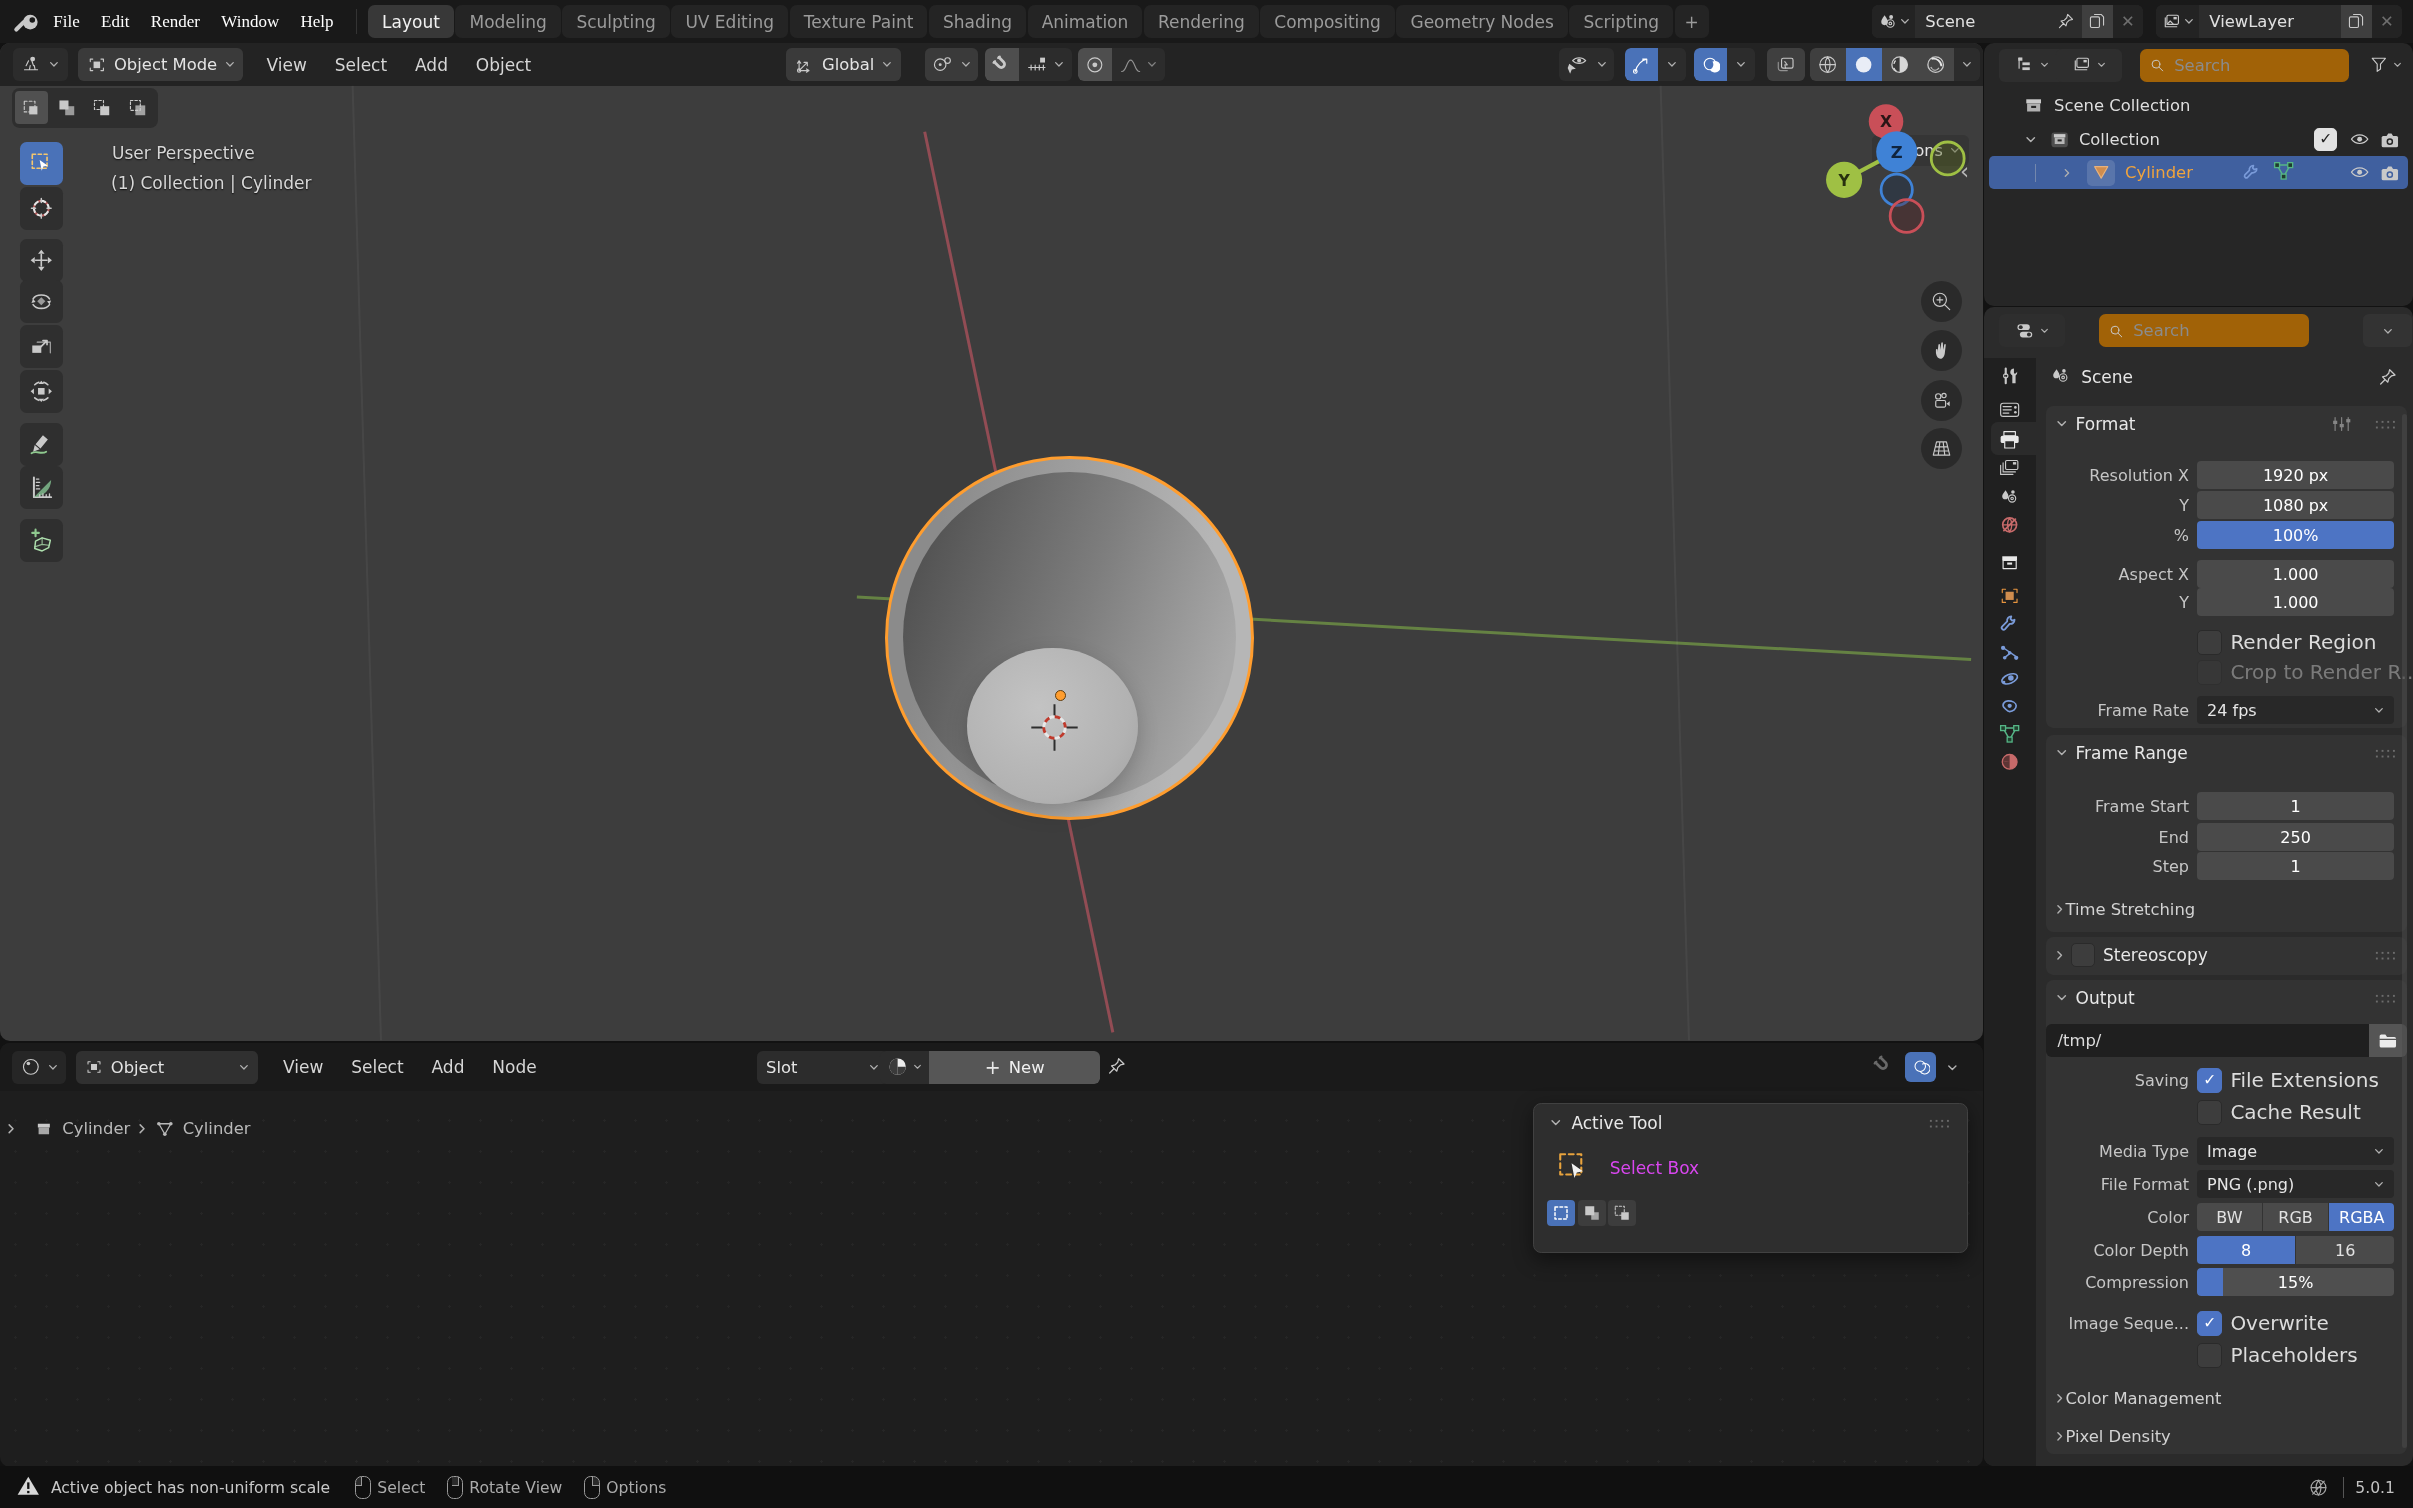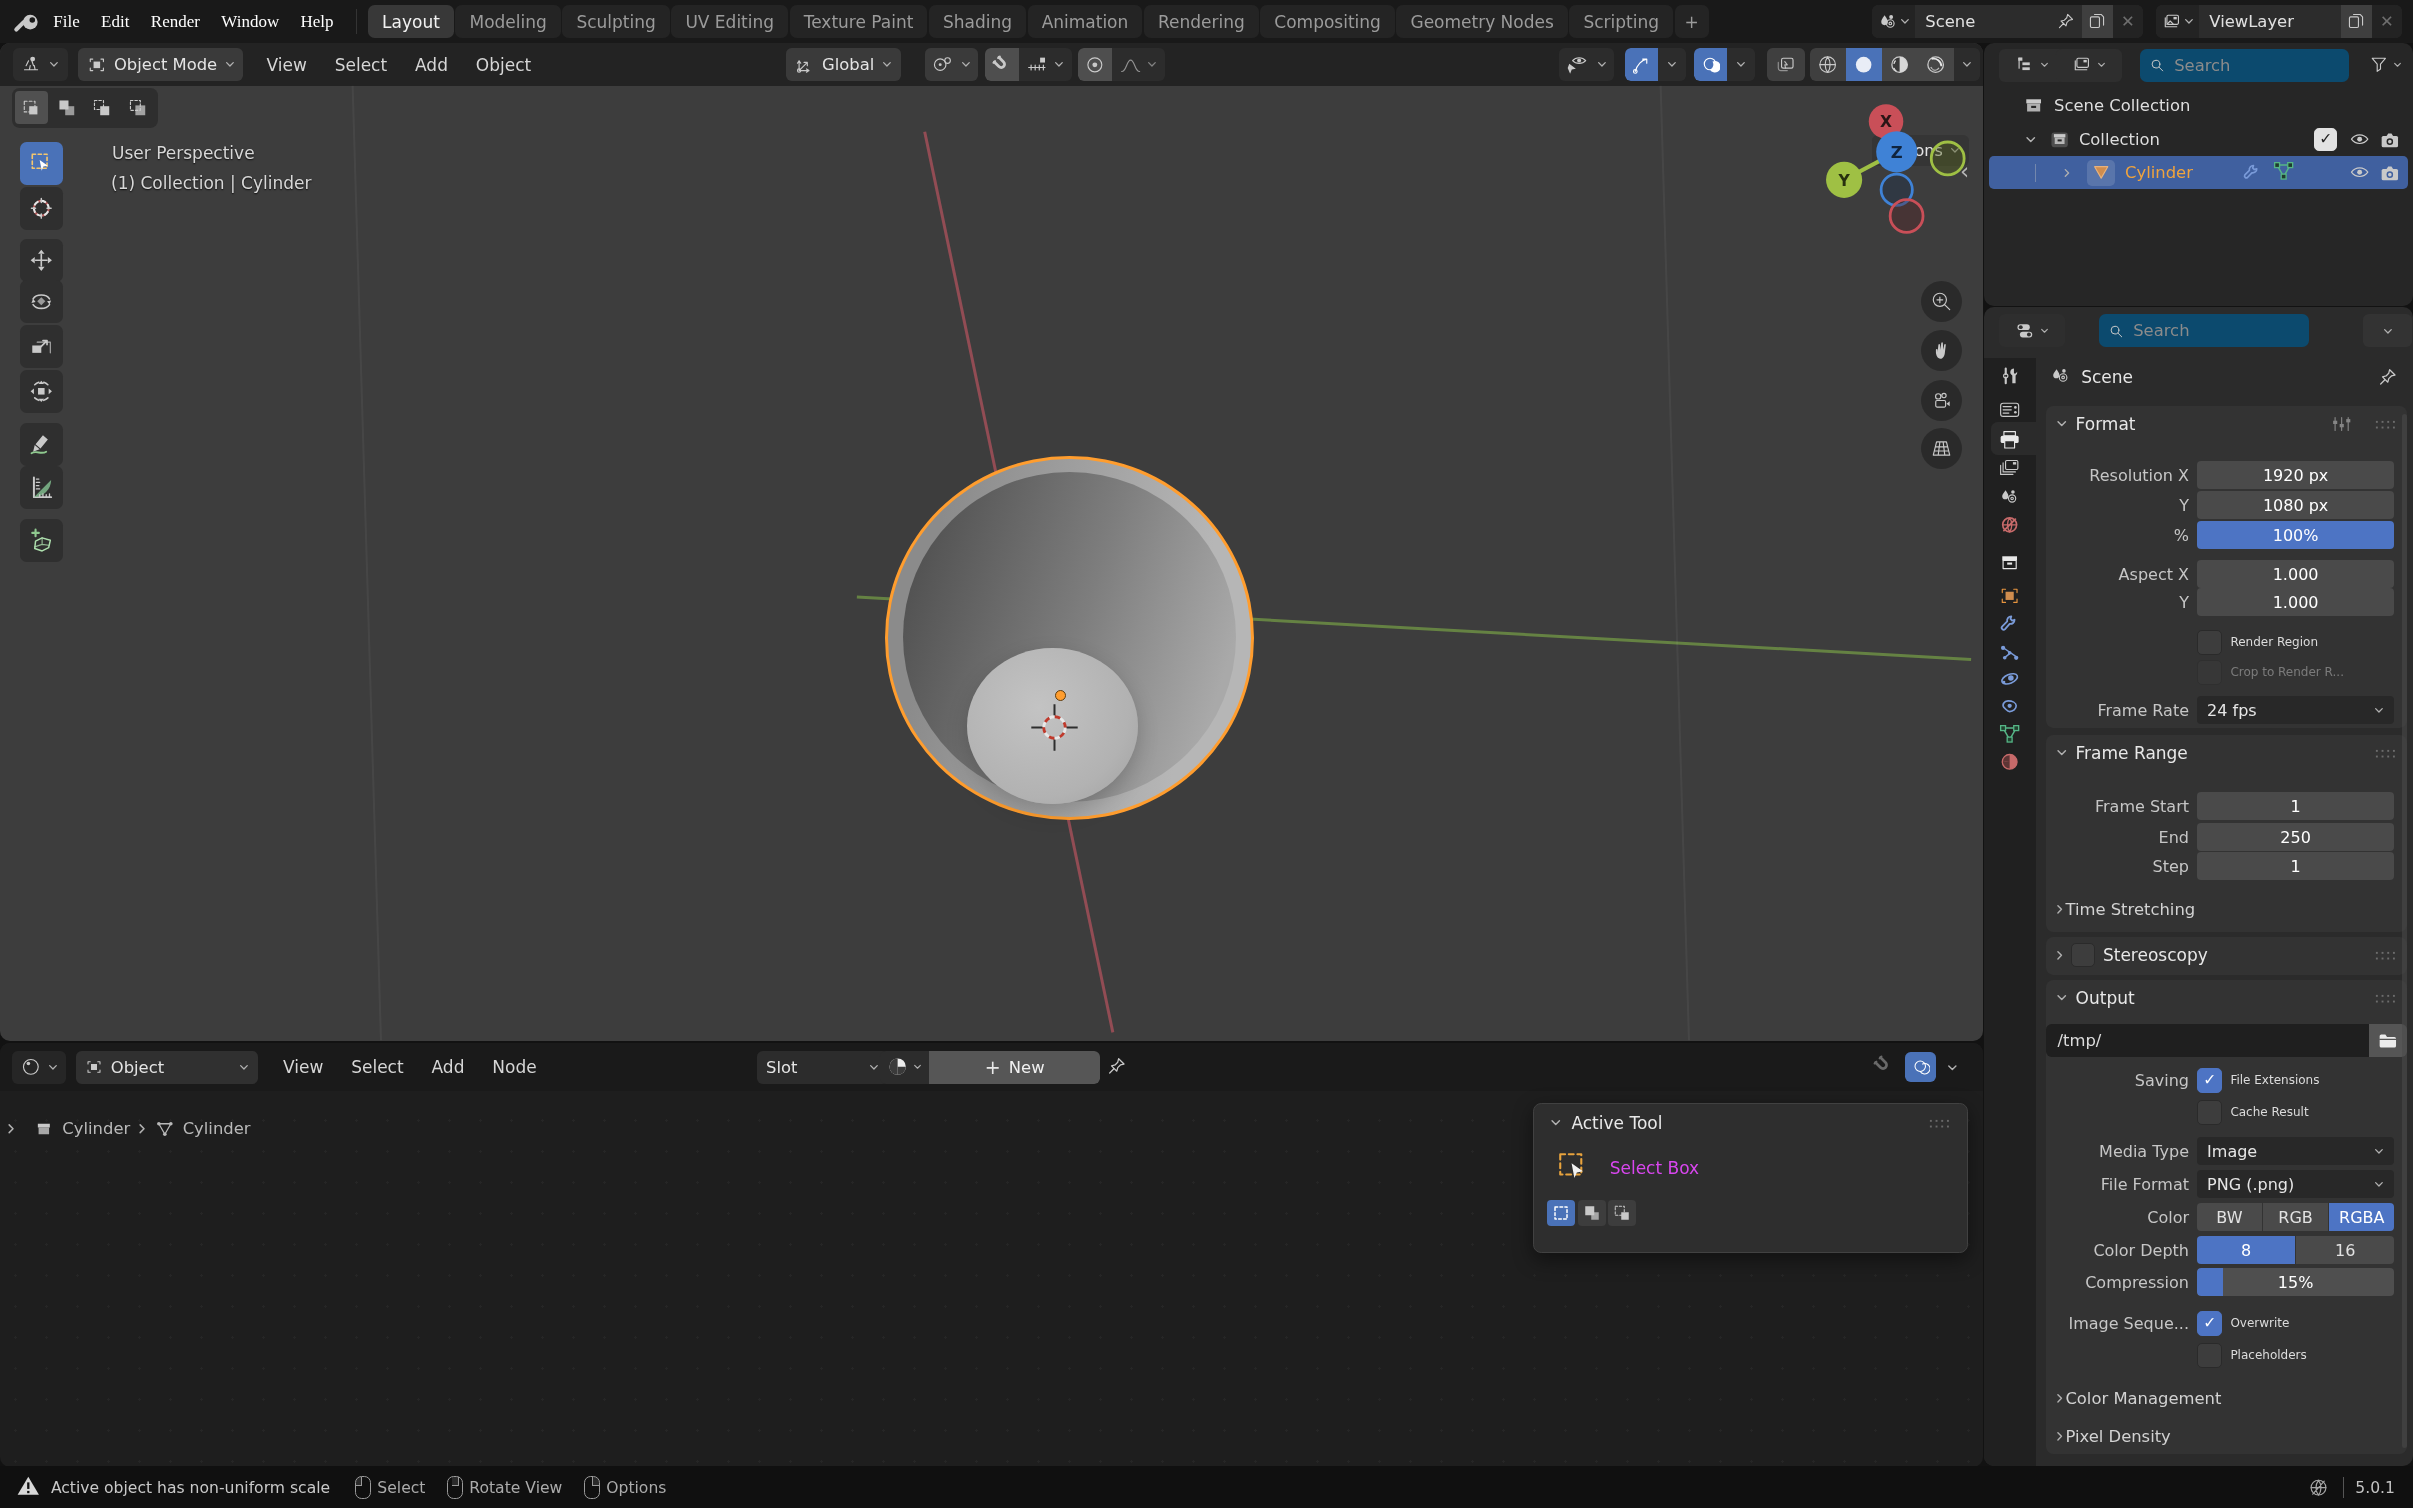--- a/index.html
+++ b/index.html
@@ -30,21 +30,21 @@
   .tgl.blue{background:#4a72b8;}
   .seggrp{display:flex;background:#2c2c2c;border-radius:5.7px;overflow:hidden;height:33px;align-items:center;}
   
   .toolbtn{width:43px;height:43px;border-radius:6.6px;background:#2f2f2f;display:flex;align-items:center;justify-content:center;}
   .toolbtn.on{background:#4a72b8;}
   .navball{position:absolute;width:41px;height:41px;border-radius:50%;background:rgba(28,28,28,.55);
            display:flex;align-items:center;justify-content:center;}
   .ovtext{font-size:17px;color:#d8d8d8;text-shadow:0 0.8px 1.6px rgba(0,0,0,.8);white-space:nowrap;}
   .axisline{position:absolute;height:2.5px;transform-origin:center;}
   
-  .searchbox{display:flex;align-items:center;gap:8.2px;background:#0c4a6e;border-radius:6.6px;height:33px;padding:0 9.9px;}
+  .searchbox{display:flex;align-items:center;gap:8.2px;background:#a16207;border-radius:6.6px;height:33px;padding:0 9.9px;}
   .searchbox input{background:transparent;border:none;outline:none;color:#cfcfcf;font-size:16.4px;width:100%;
                    font-family:"DejaVu Sans",sans-serif;}
   .searchbox input::placeholder{color:#8b8b8b;}
   .obtn{background:#2e2e2e;border-radius:5.7px;height:33px;display:flex;align-items:center;justify-content:center;gap:4.9px;padding:0 6.6px;}
   .orow{position:absolute;left:4.9px;width:419px;height:33px;display:flex;align-items:center;font-size:16.4px;color:#dedede;}
   .panel{position:absolute;left:62px;width:361px;background:#333333;border-radius:7.4px;}
   .phead{display:flex;align-items:center;gap:8.2px;height:36px;padding:0 9.9px;font-size:17px;color:#e8e8e8;}
   .grip{width:23px;height:10.7px;margin-left:auto;opacity:.55;
         background-image:radial-gradient(#9a9a9a 1.3px, transparent 1.4px);background-size:5.7px 5.7px;}
   .prow{position:absolute;left:62px;width:348px;height:28px;display:flex;align-items:center;}
@@ -55,21 +55,21 @@
   .pfield.drop{background:#282828;justify-content:flex-start;padding:0 9.9px;color:#e6e6e6;}
   .pfield.drop svg{margin-left:auto;}
   .seg{flex:1;display:flex;gap:1.6px;height:28px;}
   .seg div{flex:1;background:#4a4a4a;display:flex;align-items:center;justify-content:center;font-size:16px;color:#e2e2e2;}
   .seg div:first-child{border-radius:4.1px 0 0 4.1px;}
   .seg div:last-child{border-radius:0 4.1px 4.1px 0;}
   .seg div.on{background:#4d74c4;color:#fff;}
   .cbx{width:23px;height:23px;border-radius:4.9px;background:#3d3d3d;border:0.8px solid #2a2a2a;flex:none;
        display:flex;align-items:center;justify-content:center;font-size:15.6px;color:#fff;}
   .cbx.on{background:#4d74c4;border-color:#4d74c4;}
-  .cbl{margin-left:8.2px;font-size:12px;color:#dcdcdc;white-space:nowrap;}
+  .cbl{margin-left:8.2px;font-size:20px;color:#dcdcdc;white-space:nowrap;}
   .subrow{position:absolute;left:72px;display:flex;align-items:center;gap:2px;font-size:16.4px;color:#d2d2d2;}
   .tabicon{position:absolute;left:6.6px;width:39px;height:31px;display:flex;align-items:center;justify-content:center;}
   
   .nebg{background:#1e1e1e;background-image:radial-gradient(rgba(255,255,255,.035) 1.2px, transparent 1.3px);
         background-size:31px 31px;}
   .crumb{font-size:16.4px;color:#b9b9b9;white-space:nowrap;}
   .atpanel{position:absolute;background:#2e2e2e;border:0.8px solid #414141;border-radius:8.2px;
            box-shadow:0 6.6px 19.7px rgba(0,0,0,.45);}
   .modebtn{width:28px;height:26px;border-radius:4.1px;background:#3d3d3d;display:flex;align-items:center;justify-content:center;}
   .modebtn.on{background:#4a72b8;}

